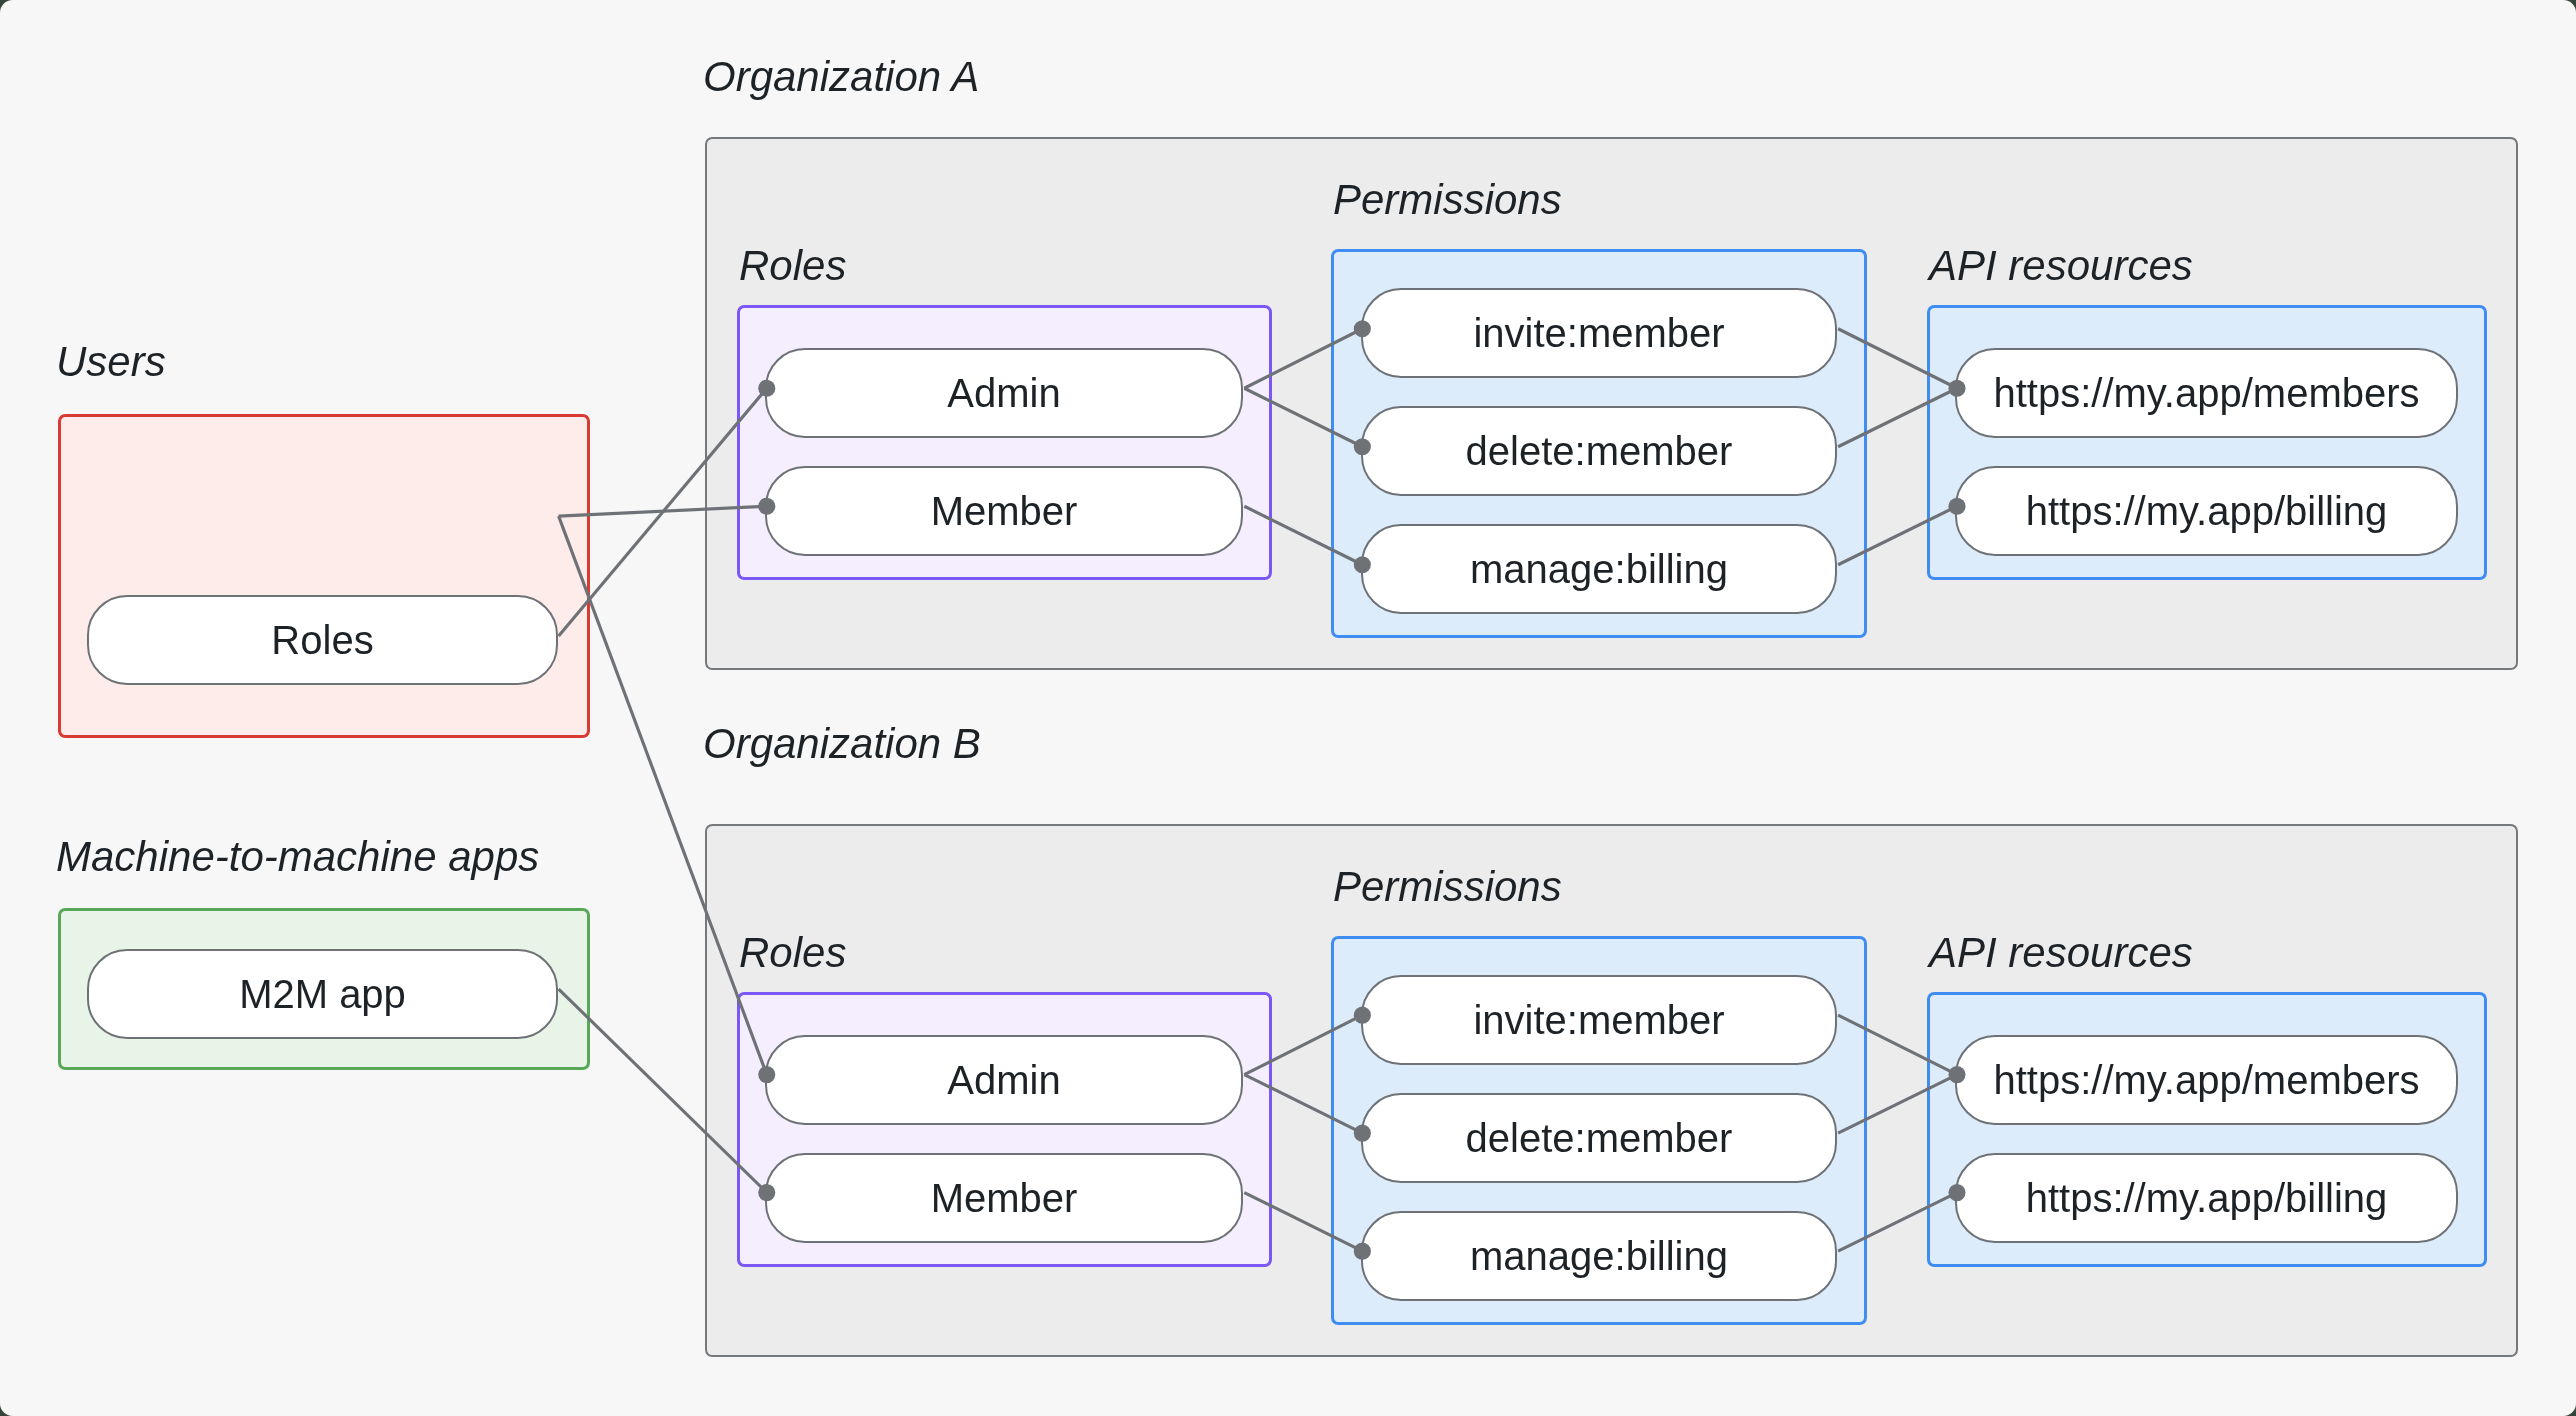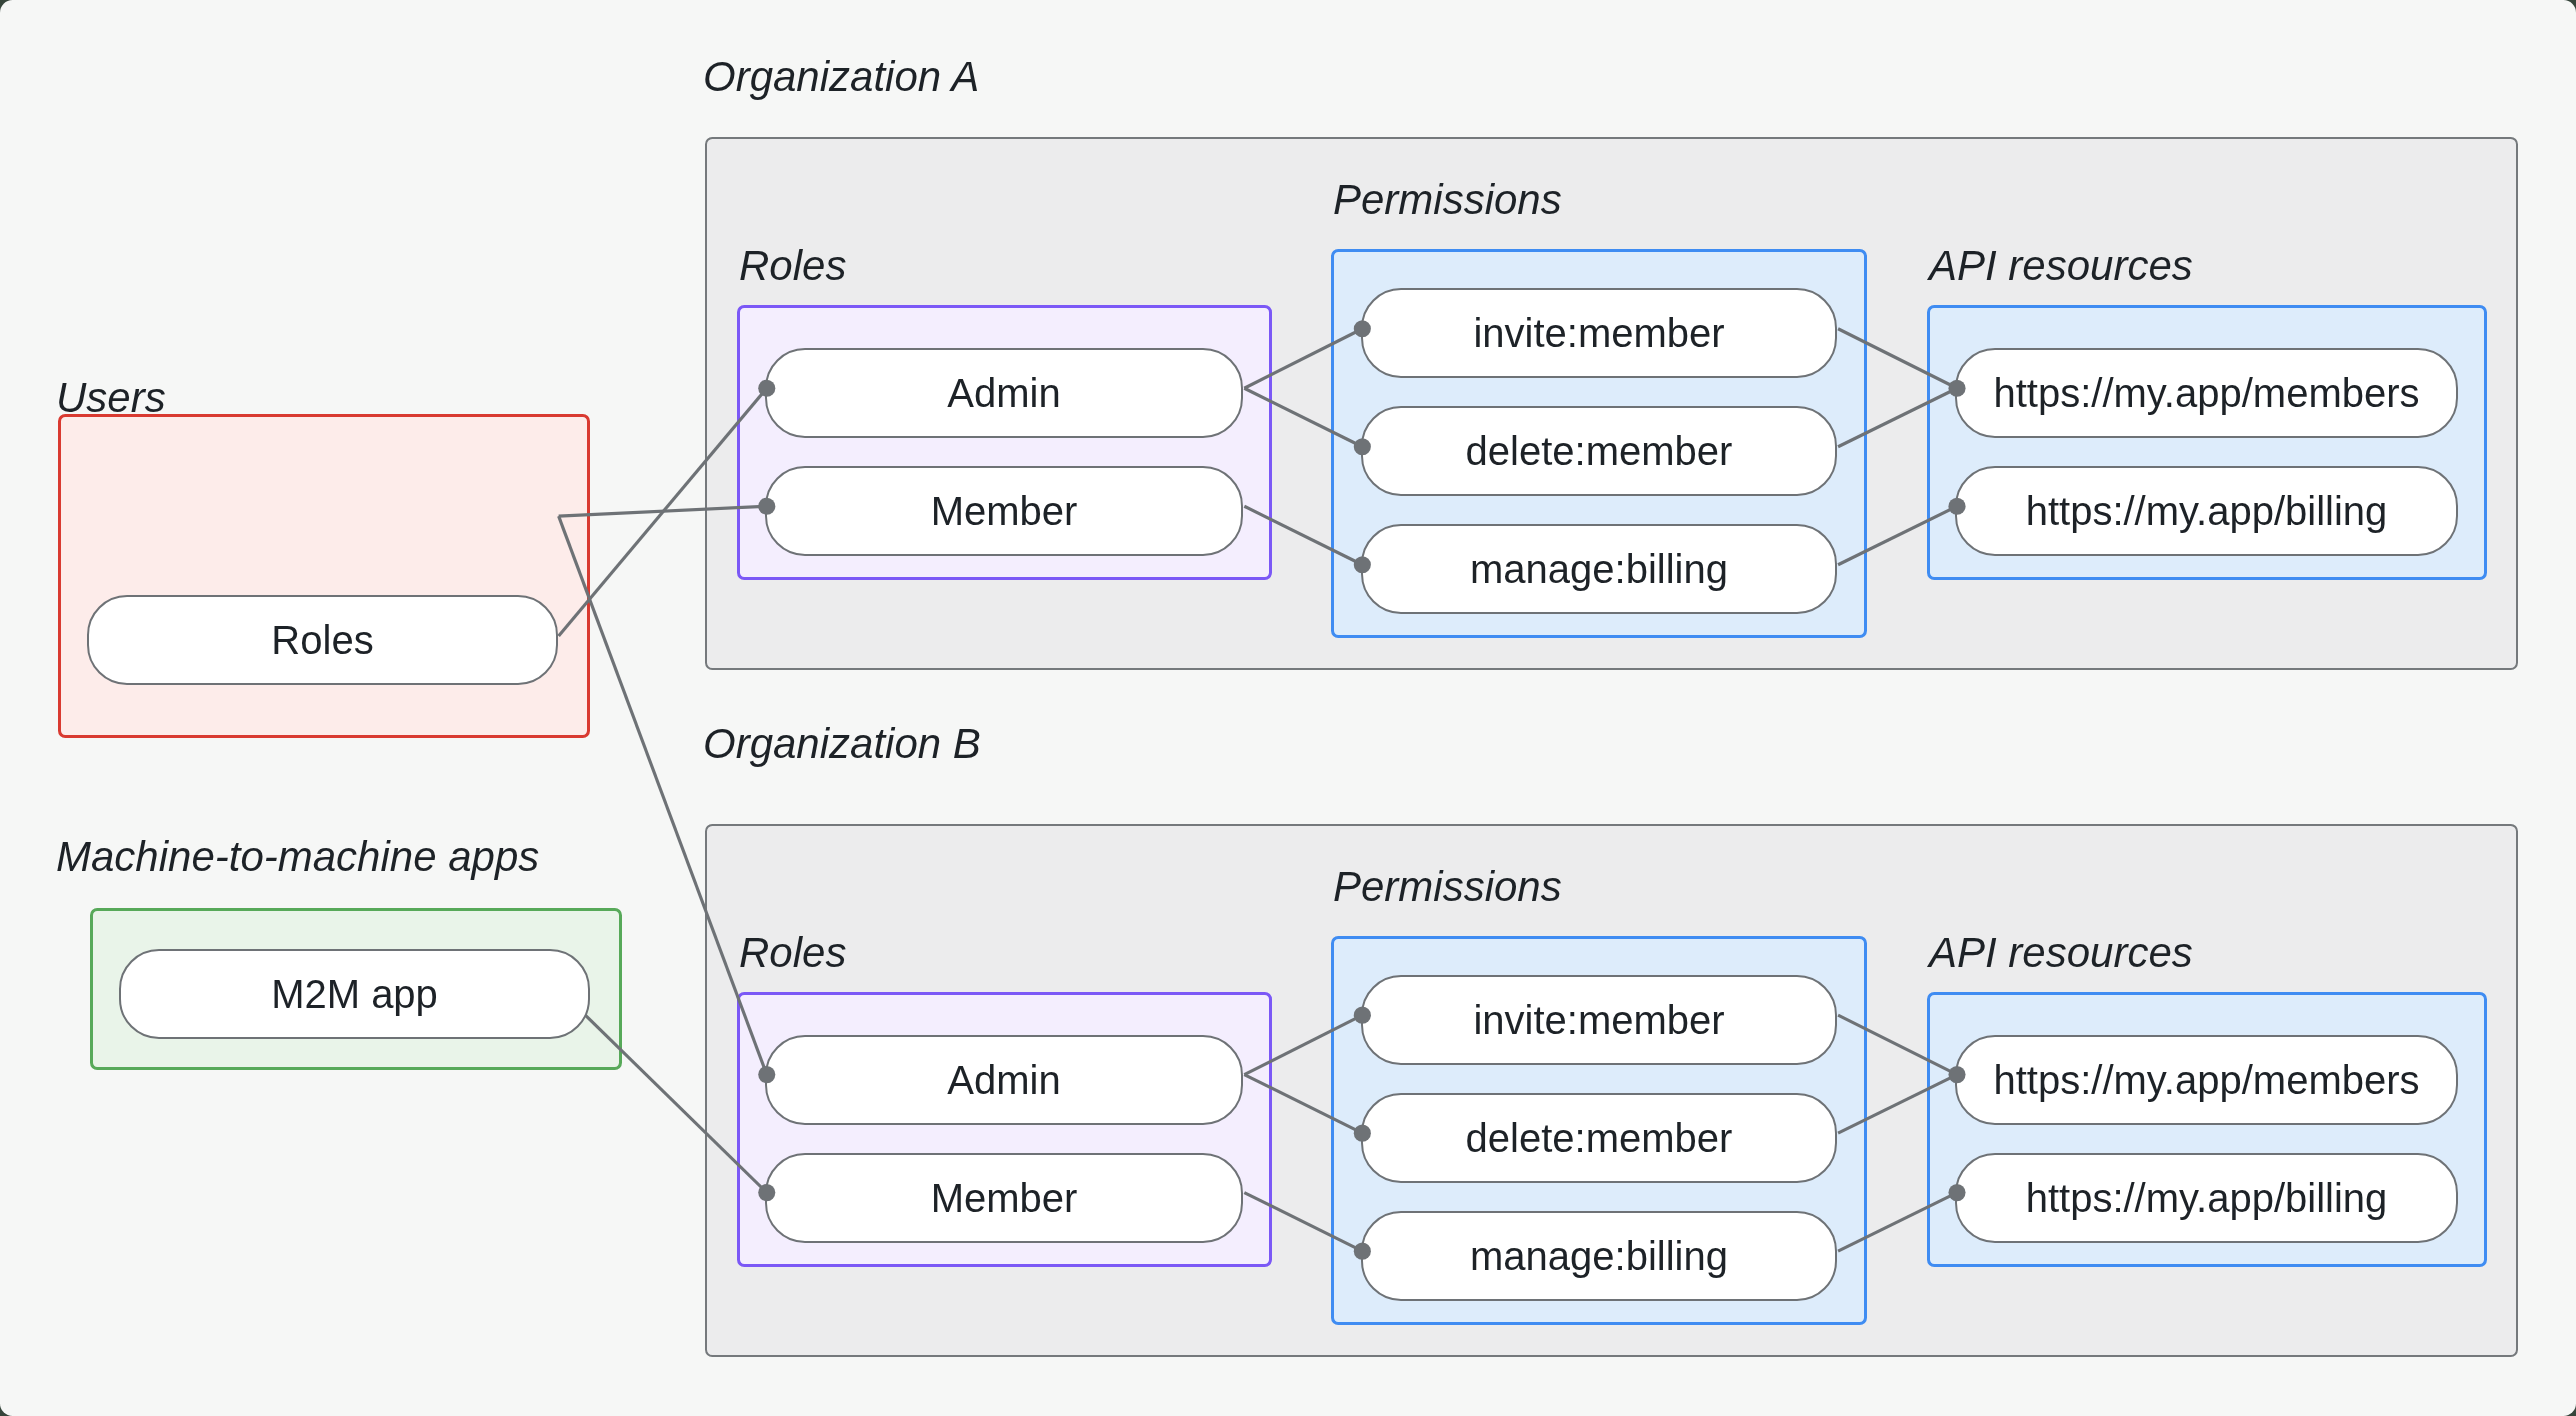--- a/index.html
+++ b/index.html
@@ -56,29 +56,29 @@
       <line x1="2040" y1="496" x2="2172" y2="431" stroke="#6e7276" stroke-width="3.5"></line>
       <line x1="2040" y1="627" x2="2172" y2="562" stroke="#6e7276" stroke-width="3.5"></line>
       <line x1="1381" y1="1193" x2="1512" y2="1127" stroke="#6e7276" stroke-width="3.5"></line>
       <line x1="1381" y1="1193" x2="1512" y2="1258" stroke="#6e7276" stroke-width="3.5"></line>
       <line x1="1381" y1="1324" x2="1512" y2="1389" stroke="#6e7276" stroke-width="3.5"></line>
       <line x1="2040" y1="1127" x2="2172" y2="1193" stroke="#6e7276" stroke-width="3.5"></line>
       <line x1="2040" y1="1258" x2="2172" y2="1193" stroke="#6e7276" stroke-width="3.5"></line>
       <line x1="2040" y1="1389" x2="2172" y2="1324" stroke="#6e7276" stroke-width="3.5"></line>
     </svg>
 
-  <div class="sec-label" style="left:56px; top:339px;margin-top:36px;">Users</div>
+  <div class="sec-label" style="left:56px; top:339px;">Users</div>
 
   <div class="gbox red-box" style="left:58px; top:414px; width:532px; height:324px;">
     <div class="pill" style="left:26px; top:178px; width:471px;">Roles</div>
   </div>
 
   <div class="sec-label" style="left:56px; top:834px;">Machine-to-machine apps</div>
 
-  <div class="gbox green-box" style="left:58px; top:908px; width:532px; height:162px;margin-left:32px;">
+  <div class="gbox green-box" style="left:58px; top:908px; width:532px; height:162px;">
     <div class="pill" style="left:26px; top:38px; width:471px;">M2M app</div>
   </div>
 
   <div class="sec-label" style="left:703px; top:54px;">Organization A</div>
 
   <div class="gbox org-box" style="left:705px; top:137px; width:1813px; height:533px;">
     <div class="sec-label" style="left:32px; top:104px;">Roles</div>
     <div class="gbox purple-box" style="left:30px; top:166px; width:535px; height:275px;">
       <div class="pill" style="left:25px; top:40px; width:478px;">Admin</div>
       <div class="pill" style="left:25px; top:158px; width:478px;">Member</div>

